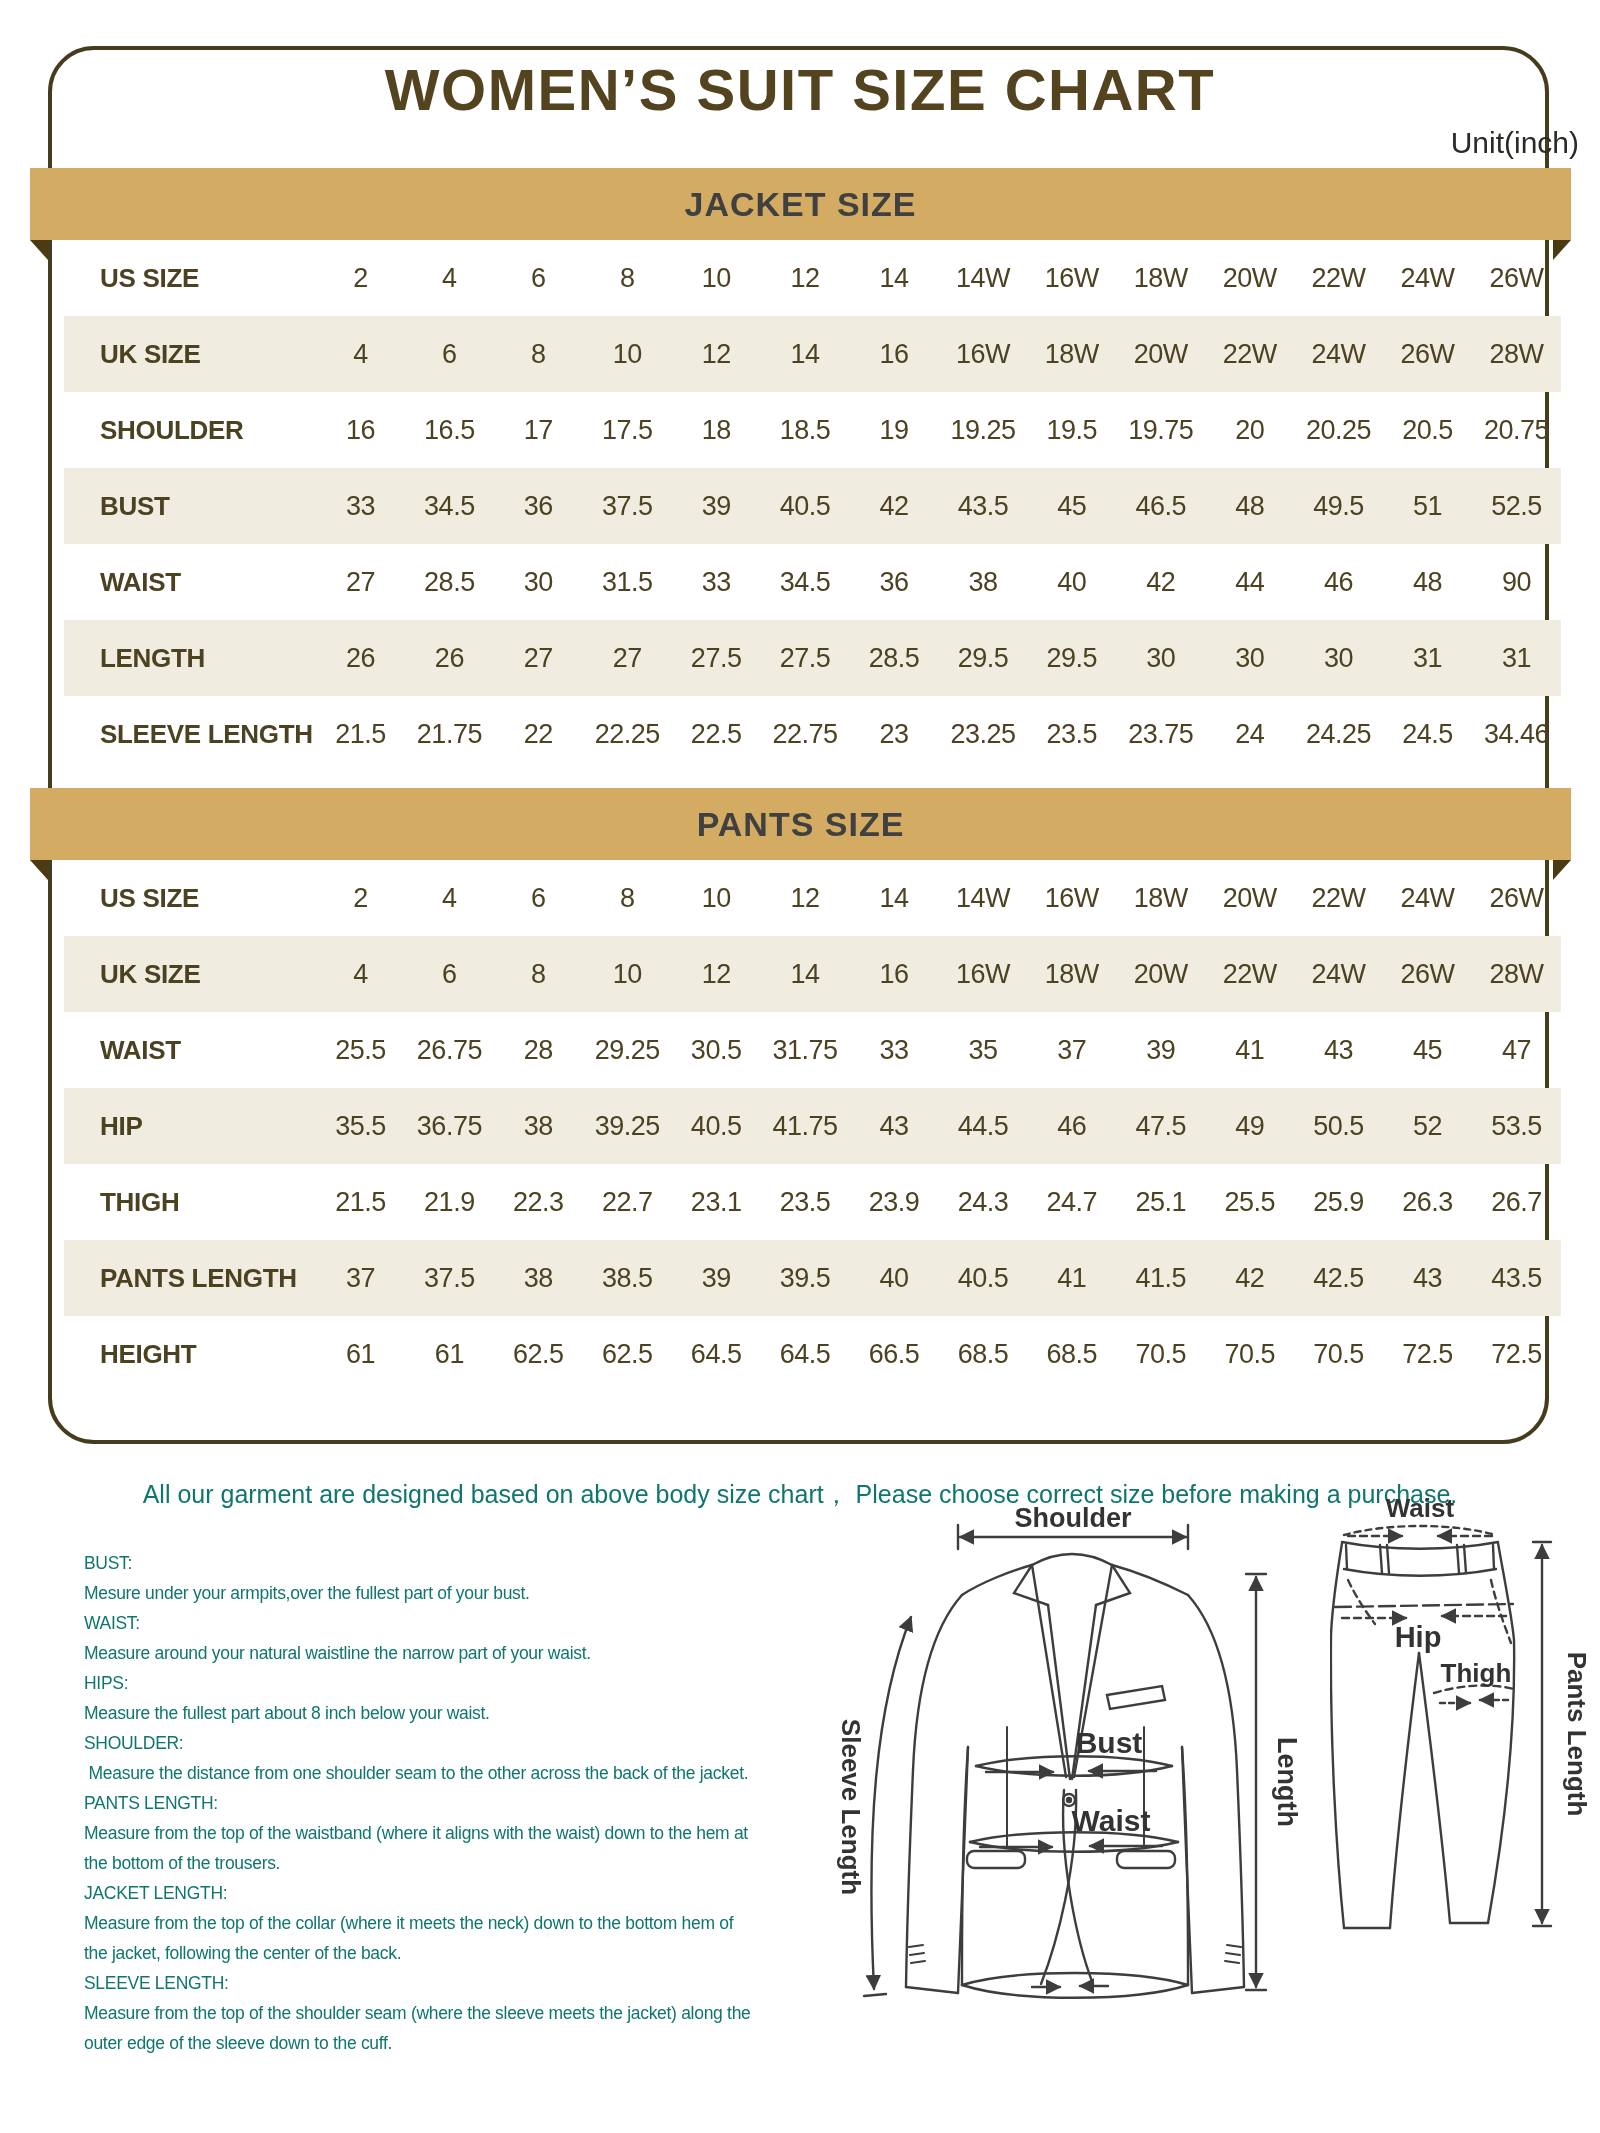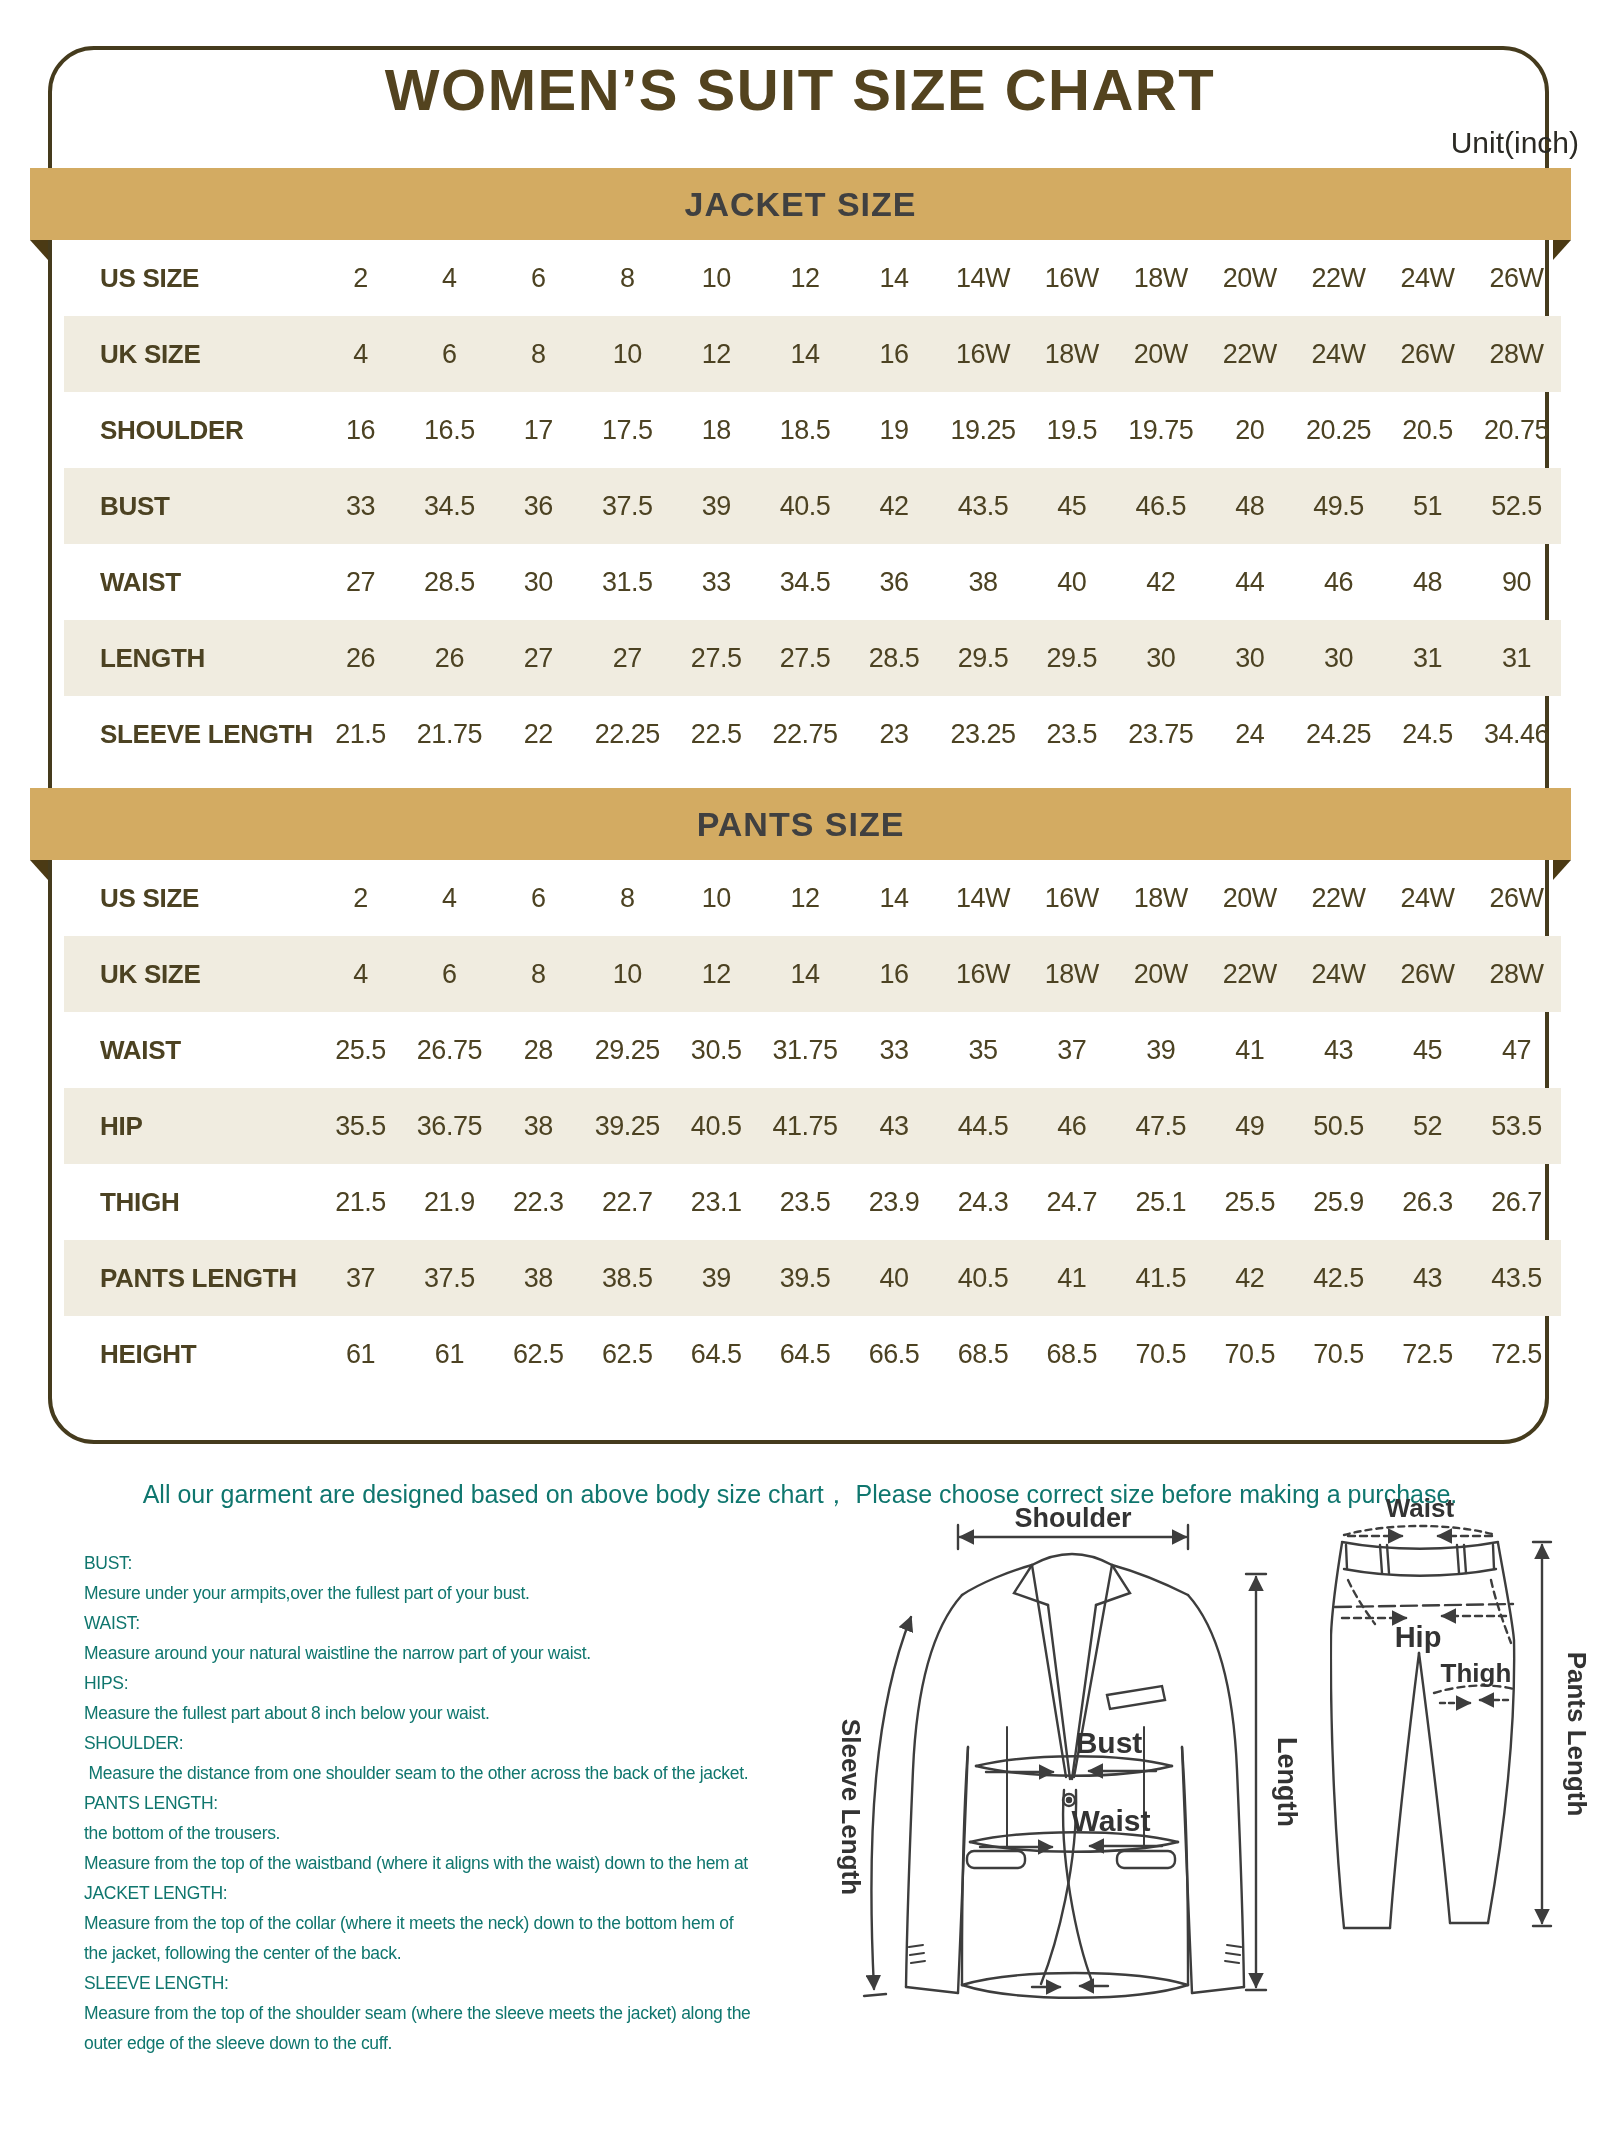--- a/index.html
+++ b/index.html
@@ -323,22 +323,22 @@
   <div class="guide">
       <div class="g-term">BUST:</div>
       <div class="g-line">Mesure under your armpits,over the fullest part of your bust.</div>
       <div class="g-term">WAIST:</div>
       <div class="g-line">Measure around your natural waistline the narrow part of your waist.</div>
       <div class="g-term">HIPS:</div>
       <div class="g-line">Measure the fullest part about 8 inch below your waist.</div>
       <div class="g-term">SHOULDER:</div>
       <div class="g-line"> Measure the distance from one shoulder seam to the other across the back of the jacket.</div>
       <div class="g-term">PANTS LENGTH:</div>
+      <div class="g-line">Measure from the top of the waistband (where it aligns with the waist) down to the hem at</div>
       <div class="g-line">the bottom of the trousers.</div>
-      <div class="g-line">Measure from the top of the waistband (where it aligns with the waist) down to the hem at</div>
       <div class="g-term">JACKET LENGTH:</div>
       <div class="g-line">Measure from the top of the collar (where it meets the neck) down to the bottom hem of</div>
       <div class="g-line">the jacket, following the center of the back.</div>
       <div class="g-term">SLEEVE LENGTH:</div>
       <div class="g-line">Measure from the top of the shoulder seam (where the sleeve meets the jacket) along the</div>
       <div class="g-line">outer edge of the sleeve down to the cuff.</div>
     </div>
 
   <svg class="jacket-svg" width="520" height="640" viewBox="0 0 520 640">
     <defs>

